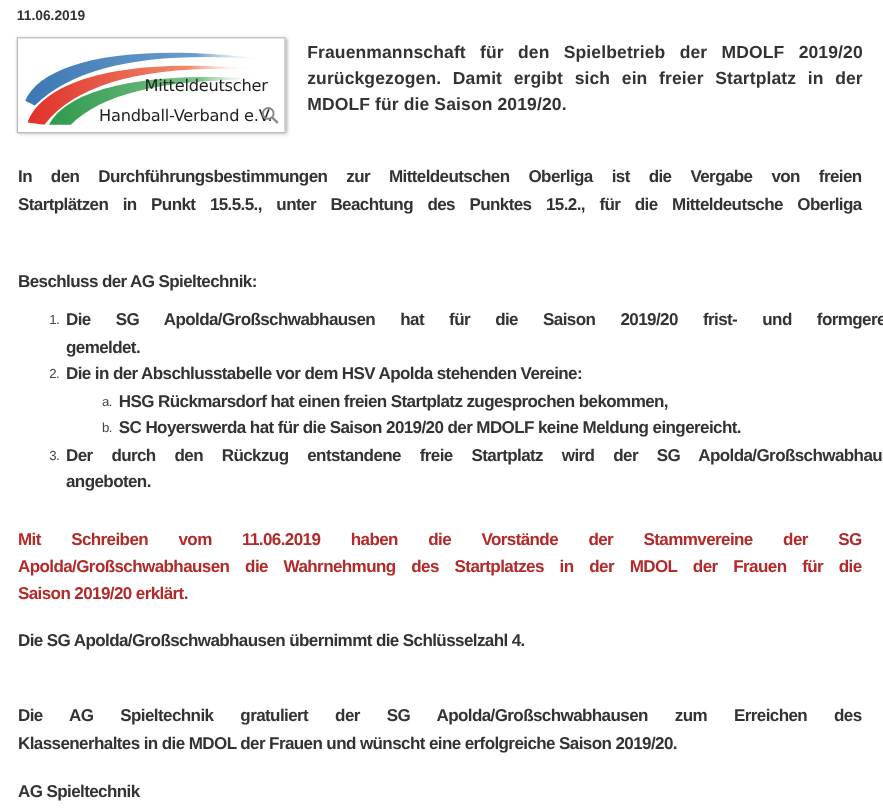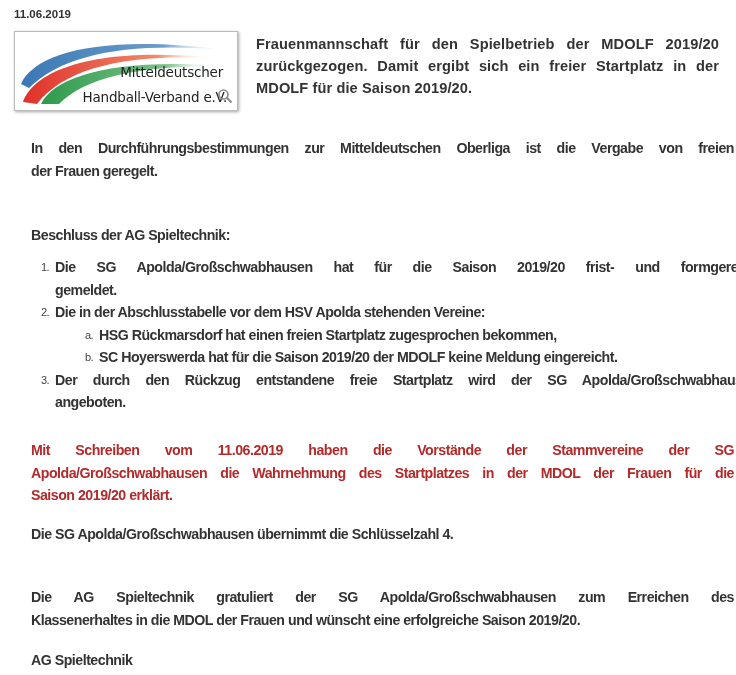--- a/index.html
+++ b/index.html
@@ -29,21 +29,21 @@
     font-family: "DejaVu Sans", sans-serif; font-size: 13.5px; letter-spacing: -0.2px;
   }
   .lt1 { top: 32px; right: 14px; }
   .lt2 { top: 57px; right: 10px; }
   .zoom-glyph { position: absolute; right: 4px; top: 56px; }
   .intro {
     position: absolute; left: 256px; top: 33px; width: 463px;
     font-size: 14.6px; line-height: 22px; text-align: justify;
     letter-spacing: 0.1px;
   }
-  .block { position: absolute; left: 15px; width: 703px; text-align: justify; line-height: 22.5px; margin-left: 16px; }
+  .block { position: absolute; left: 15px; width: 703px; text-align: justify; line-height: 22.5px; }
   .p1 { top: 137px; }
   .p2 { top: 224px; }
   ol.main {
     position: absolute; left: 15px; top: 256px; width: 703px;
     margin: 0; padding: 0 0 0 40px; list-style: none;
     line-height: 22.5px;
   }
   ol.main > li { position: relative; text-align: justify; }
   .num {
     position: absolute; left: -14px; font-weight: normal; font-size: 11px; color: #444;
@@ -95,21 +95,21 @@
 </div>
 
 <div class="intro">
   <span class="sp">Frauenmannschaft für den Spielbetrieb der MDOLF 2019/20</span>
   <span class="sp">zurückgezogen. Damit ergibt sich ein freier Startplatz in der</span>
   <span class="sp last">MDOLF für die Saison 2019/20.</span>
 </div>
 
 <div class="block p1 narrow">
   <span class="sp">In den Durchführungsbestimmungen zur Mitteldeutschen Oberliga ist die Vergabe von freien</span>
-  <span class="sp last">der Frauen geregelt.</span>
+  <span class="sp">Startplätzen in Punkt 15.5.5., unter Beachtung des Punktes 15.2., für die Mitteldeutsche Oberliga</span>
 </div>
 
 <div class="block p2 narrow">Beschluss der AG Spieltechnik:</div>
 
 <ol class="main narrow">
   <li>
     <span class="num">1.</span>
     <span class="sp">Die SG Apolda/Großschwabhausen hat für die Saison 2019/20 frist- und formgerecht</span>
     <span class="sp last">gemeldet.</span>
   </li>

